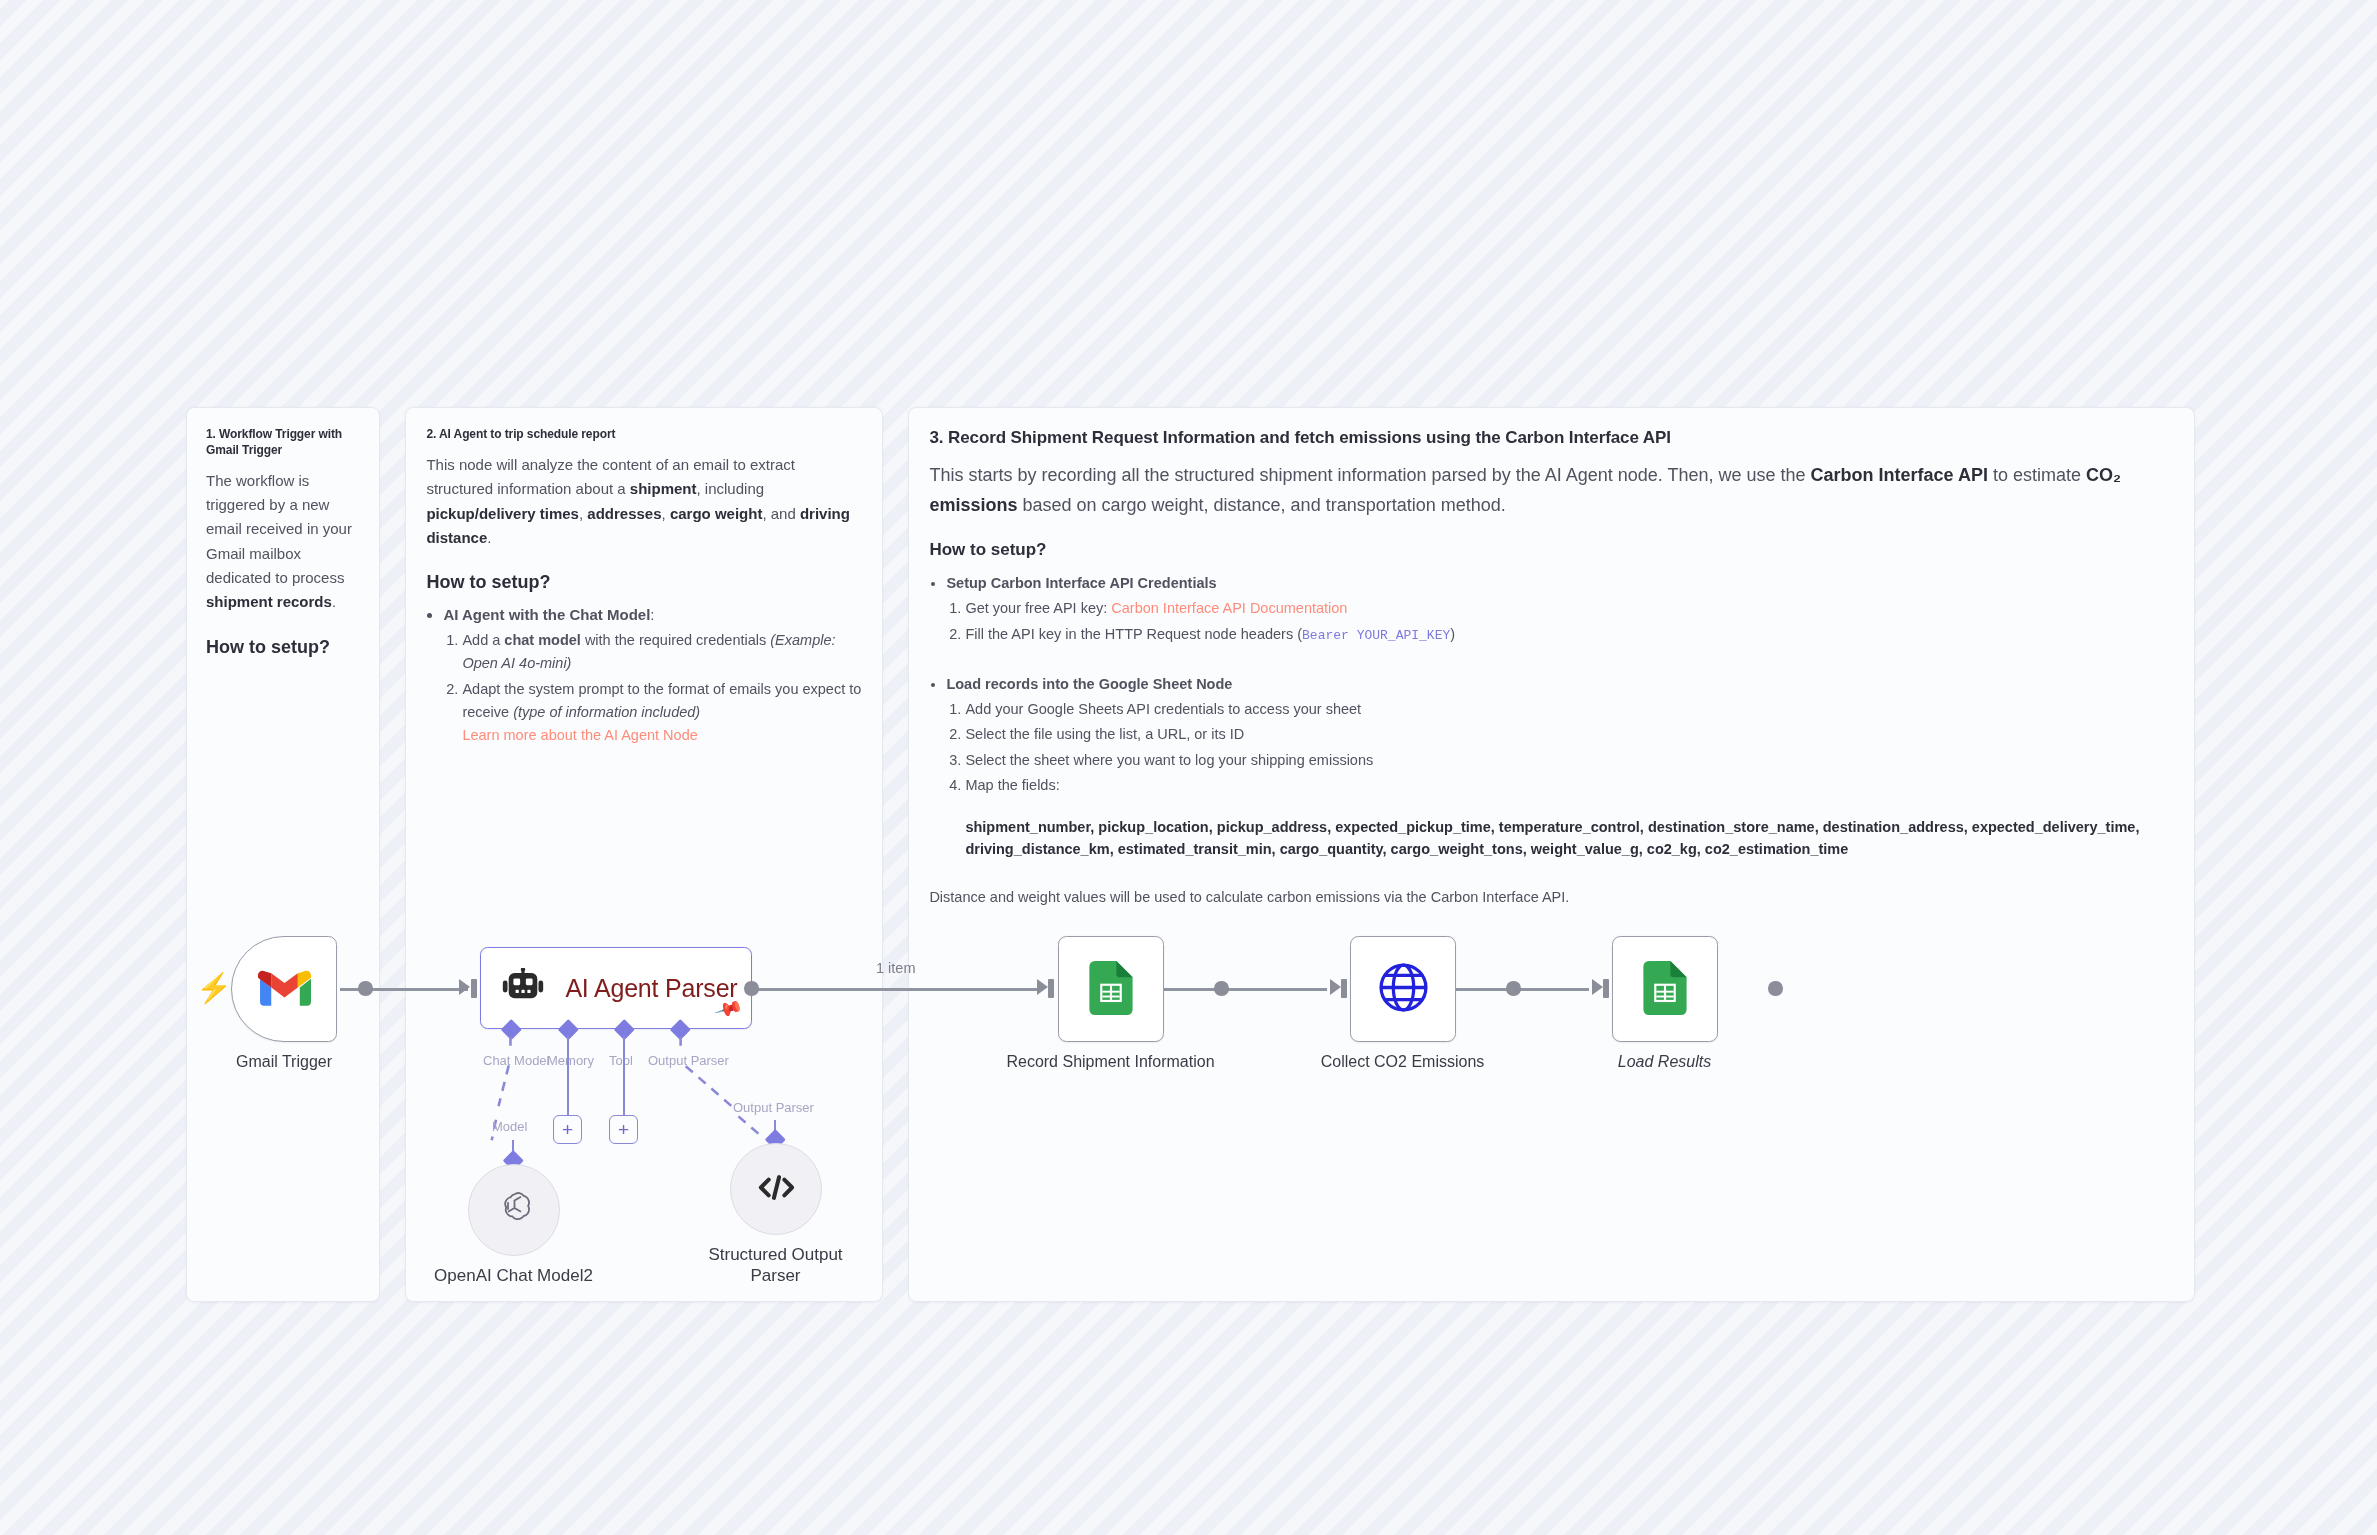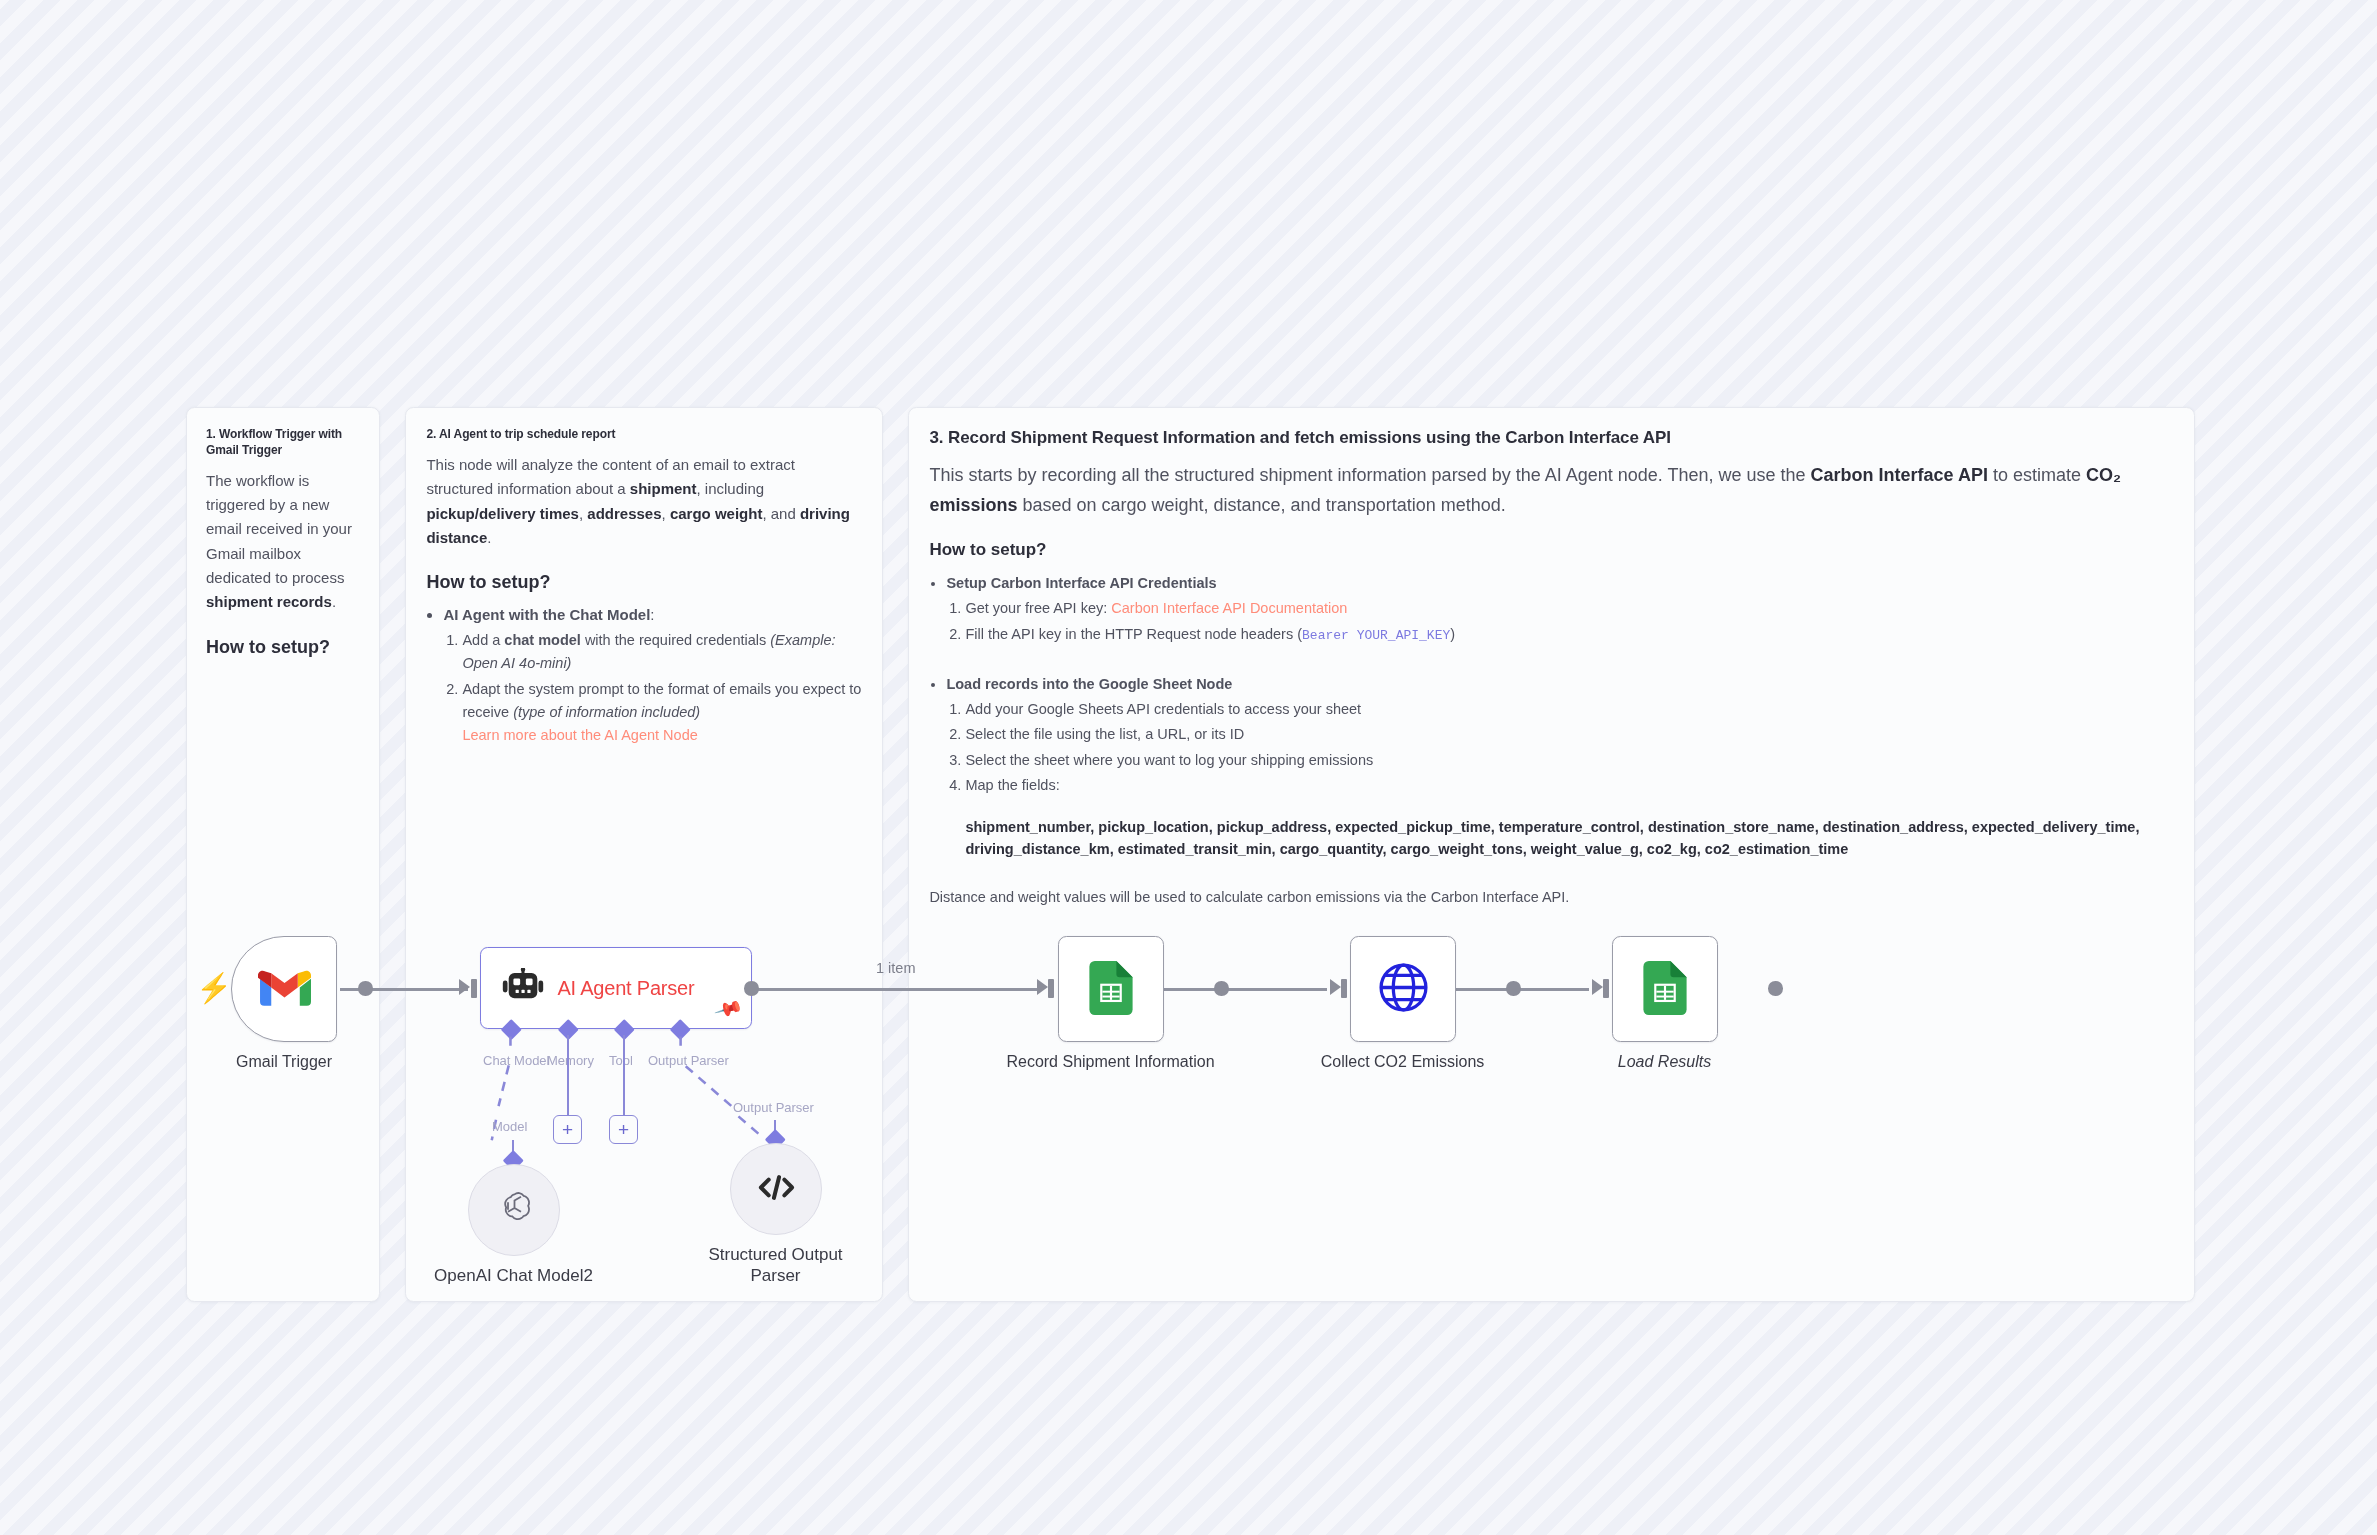--- a/index.html
+++ b/index.html
@@ -81,21 +81,21 @@
   }
   .node-box.agent {
     width: 272px; height: 82px;
     border: 1.7px solid #7e7ce0;
     border-radius: 7.7px;
     justify-content: flex-start;
     padding-left: 20.4px;
     position: relative;
   }
   .agent-title {
-    font-size: 20px; color: #ef4444; margin-left: 12px; letter-spacing: -0.2px;
+    font-size: 25px; color: #7f1d1d; margin-left: 20px; letter-spacing: -0.2px;
   }
   .node-label {
     margin-top: 10.2px; text-align: center;
     font-size: 16px; color: #3a3b46; line-height: 1.22; width: 162px;
     margin-left: -28px;
   }
   .node-label.wide { width: 221px; margin-left: -58px; }
 
   
   .subnode-circle {

